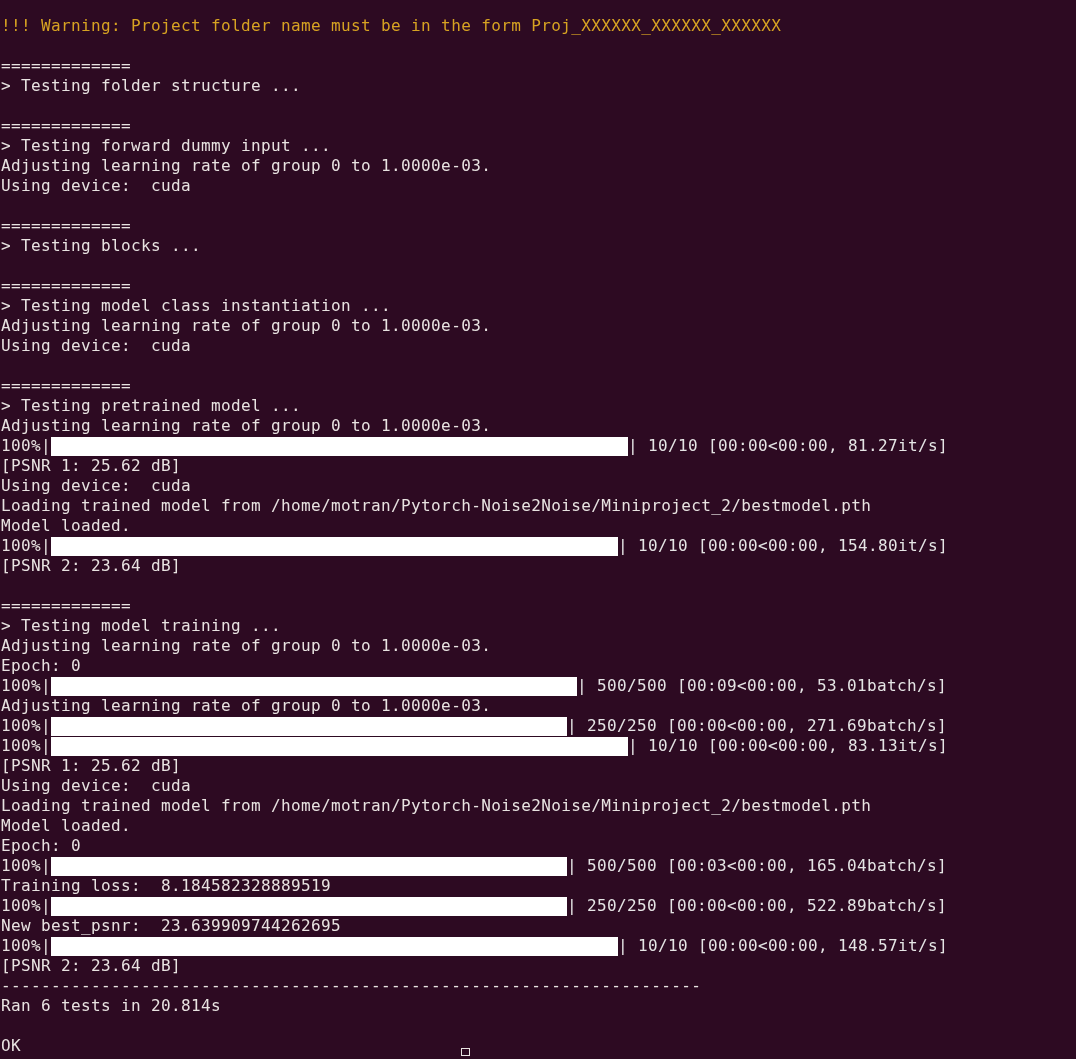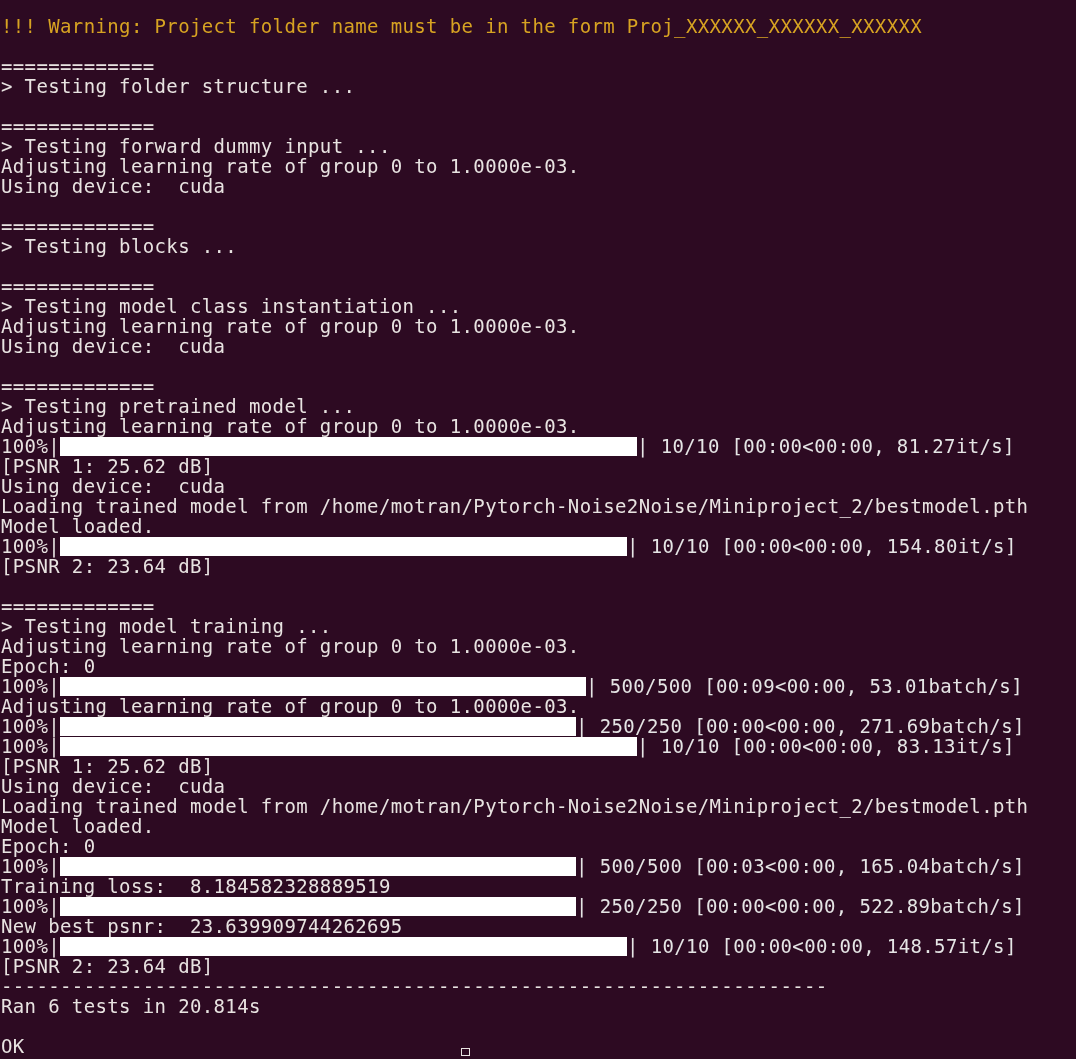--- a/index.html
+++ b/index.html
@@ -13,21 +13,21 @@
     overflow: hidden;
     font-family: "DejaVu Sans Mono", monospace;
   }
   #terminal {
     position: relative;
     width: 972px;
     height: 1059px;
     background: #2d0a22;
     color: #e8e3e1;
     font-family: "DejaVu Sans Mono", monospace;
-    font-size: 19px;
+    font-size: 16px;
     line-height: 20px;
     letter-spacing: 0.37px;
     padding: 0;
     box-sizing: border-box;
   }
   .lines {
     position: absolute;
     left: 1px;
     top: 16px;
     white-space: pre;

